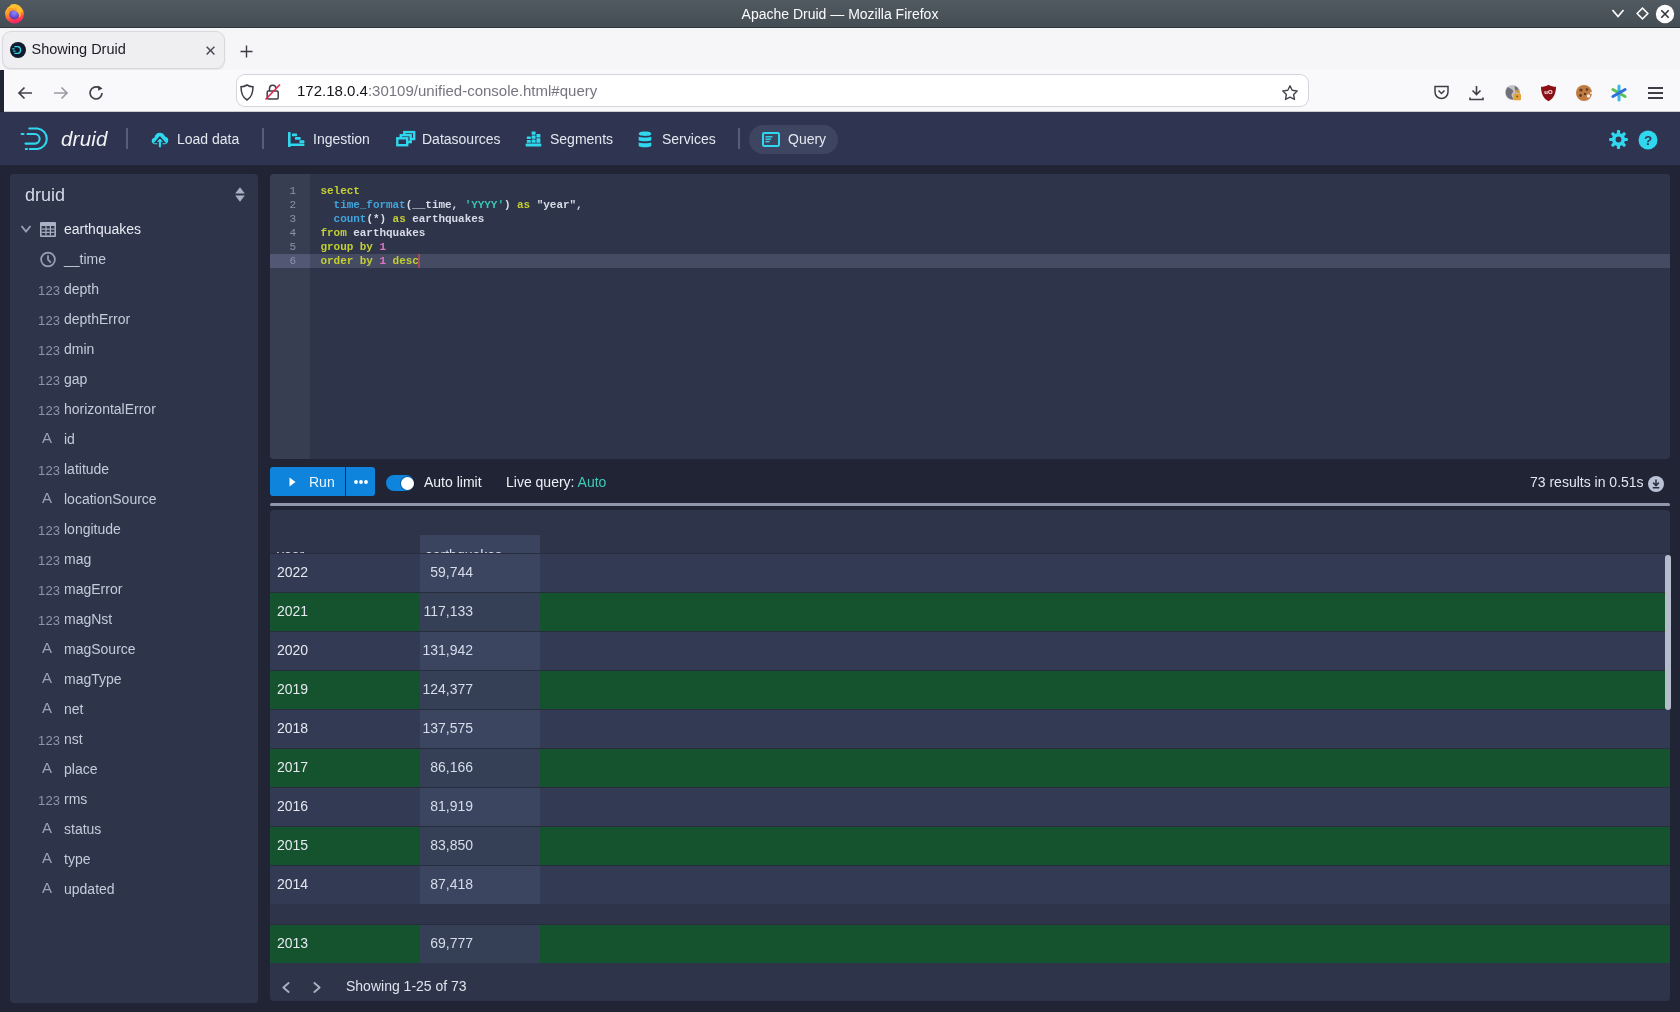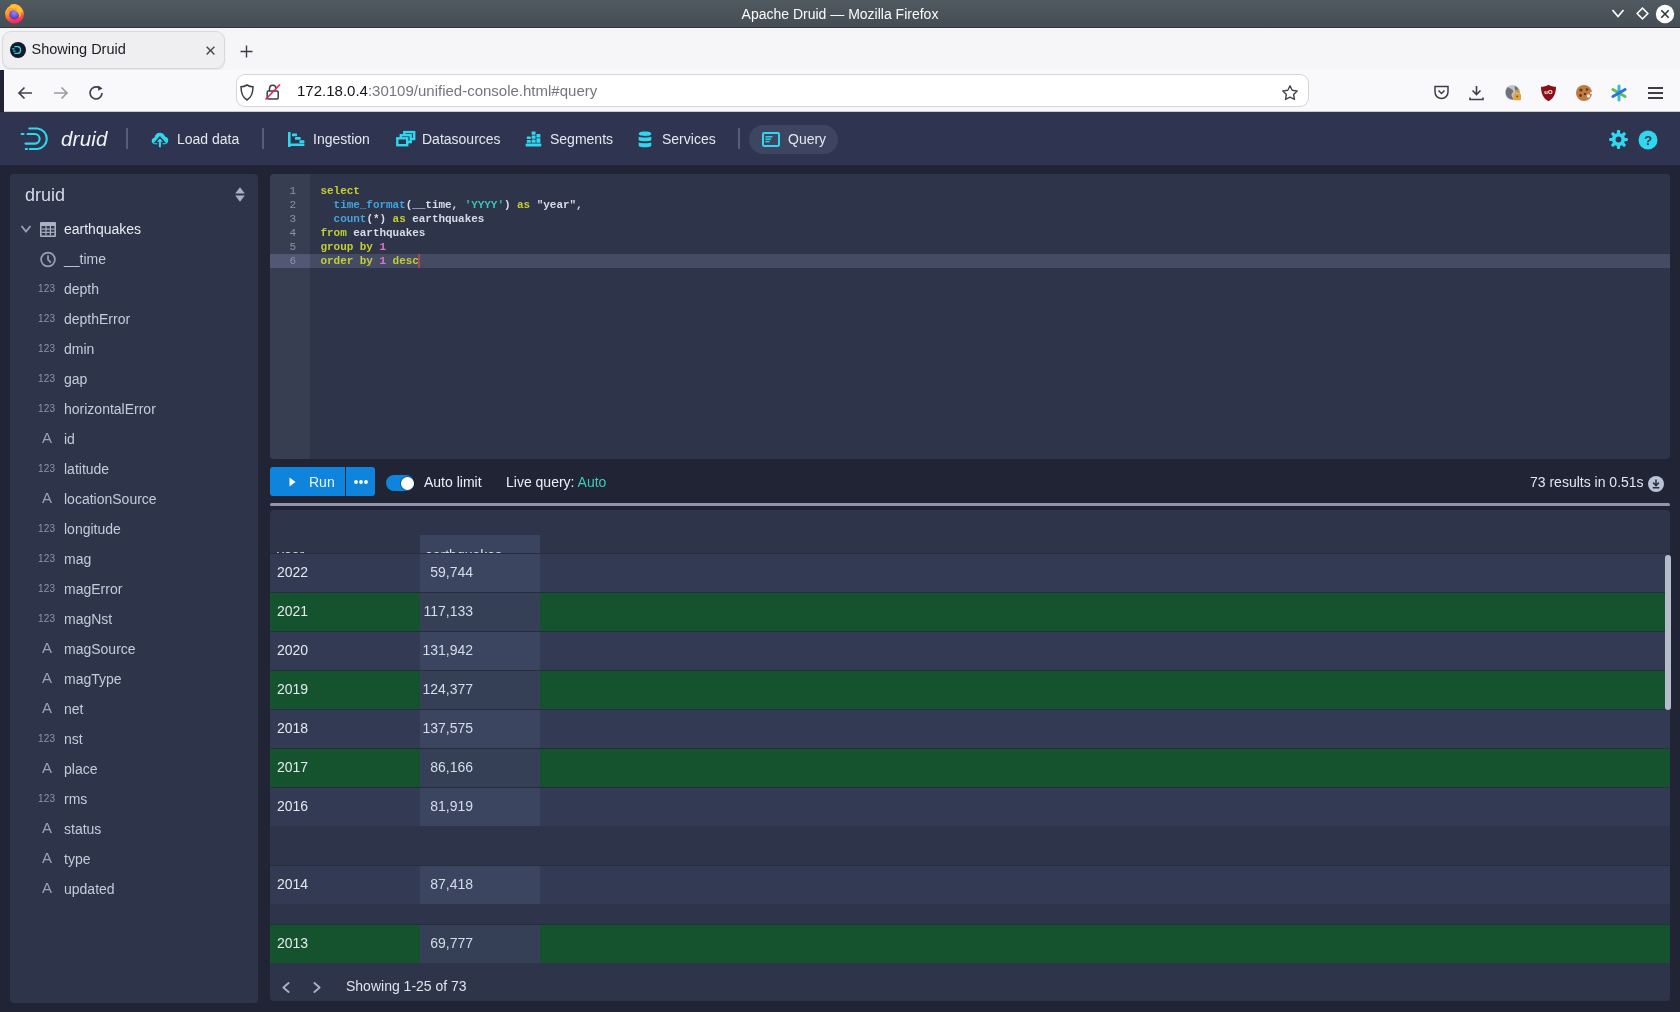--- a/index.html
+++ b/index.html
@@ -29,21 +29,21 @@
 #appheader { left:0; top:112px; width:1680px; height:53px; background:#2f3550; }
 .nav { position:absolute; top:0; height:53px; display:flex; align-items:center; color:#e4e8f0; font-size:14px; }
 .vdiv { position:absolute; top:16px; width:1.5px; height:21px; background:#565d78; }
 #querypill { left:749px; top:12.5px; width:89px; height:29px; background:#3e4560; border-radius:14.5px; }
 
 
 #sidebar { left:10px; top:174px; width:248px; height:829px; background:#2e3449; border-radius:4px; }
 #schemaname { left:15px; top:10.5px; font-size:18px; color:#d6dbe7; }
 .treerow { position:absolute; left:0; width:248px; height:30px; color:#c4cbdb; font-size:14px; }
 .treerow .lbl { position:absolute; left:54px; top:7px; }
-.t123 { position:absolute; left:28px; top:9px; font-size:10px; color:#8d95ac; letter-spacing:0.2px;}
+.t123 { position:absolute; left:28px; top:9px; font-size:13px; color:#8d95ac; letter-spacing:0.2px;}
 .tA { position:absolute; left:32px; top:5px; font-size:15px; color:#9aa2b8; }
 
 #editor { left:270px; top:174px; width:1400px; height:285px; background:#2e3449; border-radius:4px; overflow:hidden; }
 #gutter { left:0; top:0; width:40px; height:285px; background:#383e52; }
 #gutternums { left:0; top:9.9px; width:26px; text-align:right; font-family:"Liberation Mono",monospace; font-size:11px; line-height:14.1px; color:#8b93ab; }
 #activegutter { left:0; top:80.4px; width:40px; height:14.1px; background:#525874; }
 #activeline { left:40px; top:80.4px; width:1360px; height:14.1px; background:#454b63; }
 #code { left:50.5px; top:9.9px; font-family:"Liberation Mono",monospace; font-size:11px; line-height:14.1px; white-space:pre; color:#d8dce8; letter-spacing:-0.05px; font-weight:bold; }
 .kw { color:#c3cf33; } .fn { color:#41a4dc; } .num { color:#e073c0; } .str { color:#38c9b9; }
 #cursor { left:147.5px; top:80.4px; width:2px; height:14.1px; background:#a34b55; }
@@ -283,20 +283,26 @@
       <div class="band"></div>
       <div class="bline"></div>
       <span class="yr">2017</span>
       <span class="ct">86,166</span>
     </div>
     <div class="trow rodd" style="top:277px">
       <div class="band"></div>
       <div class="bline"></div>
       <span class="yr">2016</span>
       <span class="ct">81,919</span>
+    </div>
+    <div class="trow reven" style="top:316px">
+      <div class="band"></div>
+      <div class="bline"></div>
+      <span class="yr">2015</span>
+      <span class="ct">83,850</span>
     </div>
     <div class="trow rodd" style="top:355px">
       <div class="band"></div>
       <div class="bline"></div>
       <span class="yr">2014</span>
       <span class="ct">87,418</span>
     </div>
     <div class="trow reven" style="top:414px">
       <div class="band"></div>
       <div class="bline"></div>

